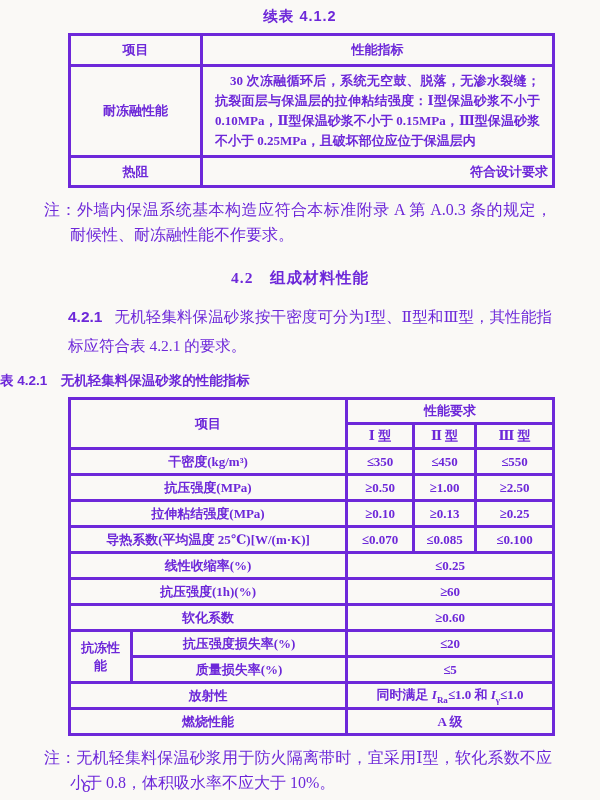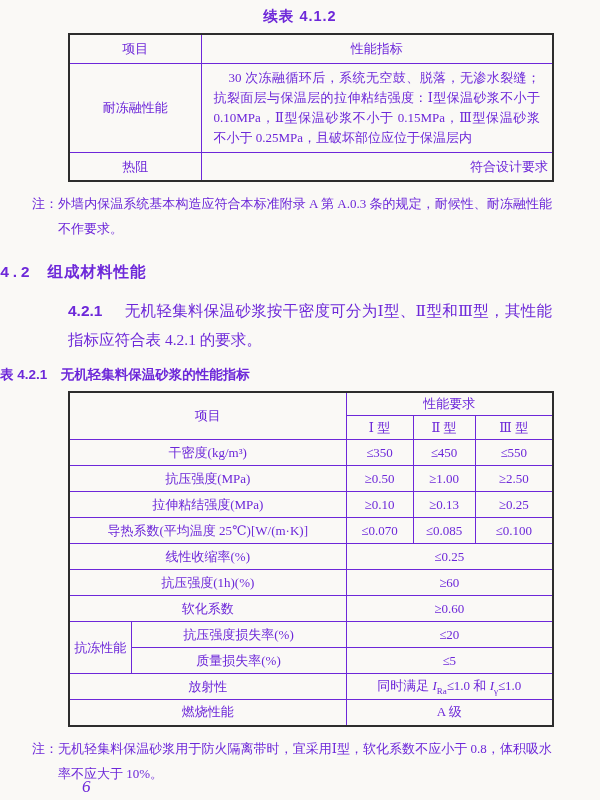--- a/index.html
+++ b/index.html
@@ -12,43 +12,43 @@
     margin-top:7px;text-align:center;
     font-family:"Liberation Sans","DejaVu Sans",sans-serif;
     font-weight:bold;font-size:14.5px;letter-spacing:1px;
   }
   table{border-collapse:collapse;table-layout:fixed;}
   .doc-table{
     margin:7px 0 0 68px;width:484px;
     border:2px solid #2d2d2d;font-size:13px;
   }
   .doc-table td,.doc-table th{
-    border:1px solid #6d28d9;text-align:center;vertical-align:middle;
-    font-weight:normal;padding:2px 4px;overflow:hidden;
+    border:3px solid #6d28d9;text-align:center;vertical-align:middle;
+    font-weight:bold;padding:2px 4px;overflow:hidden;
   }
   .t1 .hrow th{height:24px;}
   .t1 .longcell{
     text-align:justify;padding:4px 12px;line-height:20px;text-indent:15px;
   }
   .t1 .leftcell{text-align:right;padding-left:12px;height:23px;}
   .note{
-    margin:9px 48px 0 32px;font-size:13px;line-height:25px;
+    margin:9px 48px 0 44px;font-size:16px;line-height:25px;
     padding-left:26px;text-indent:-26px;text-align:justify;
   }
   .section-heading{
-    margin:21px 0 12px 0;text-align:left;
-    font-family:Liberation Mono, monospace;
+    margin:21px 0 12px 0;text-align:center;
+    font-family:Liberation Serif, serif;
     font-weight:bold;font-size:15.5px;letter-spacing:1px;
   }
   .clause{
     margin:13px 48px 0 68px;font-size:15.5px;line-height:29px;text-align:justify;
   }
   .clause .num{
     font-family:"Liberation Sans","DejaVu Sans",sans-serif;
-    font-weight:bold;margin-right:22px;
+    font-weight:bold;margin-right:12px;
   }
   .tbl-caption{
     margin:12px 0 5px 0;text-align:left;
     font-family:"Liberation Sans","DejaVu Sans",sans-serif;
     font-weight:bold;font-size:13.5px;
   }
   .t2 tr{height:26px;}
   .t2 .hrow1{height:23px;}
   .t2 .hrow2{height:24px;}
   .t2 .item{white-space:nowrap;margin-left:45px;}

